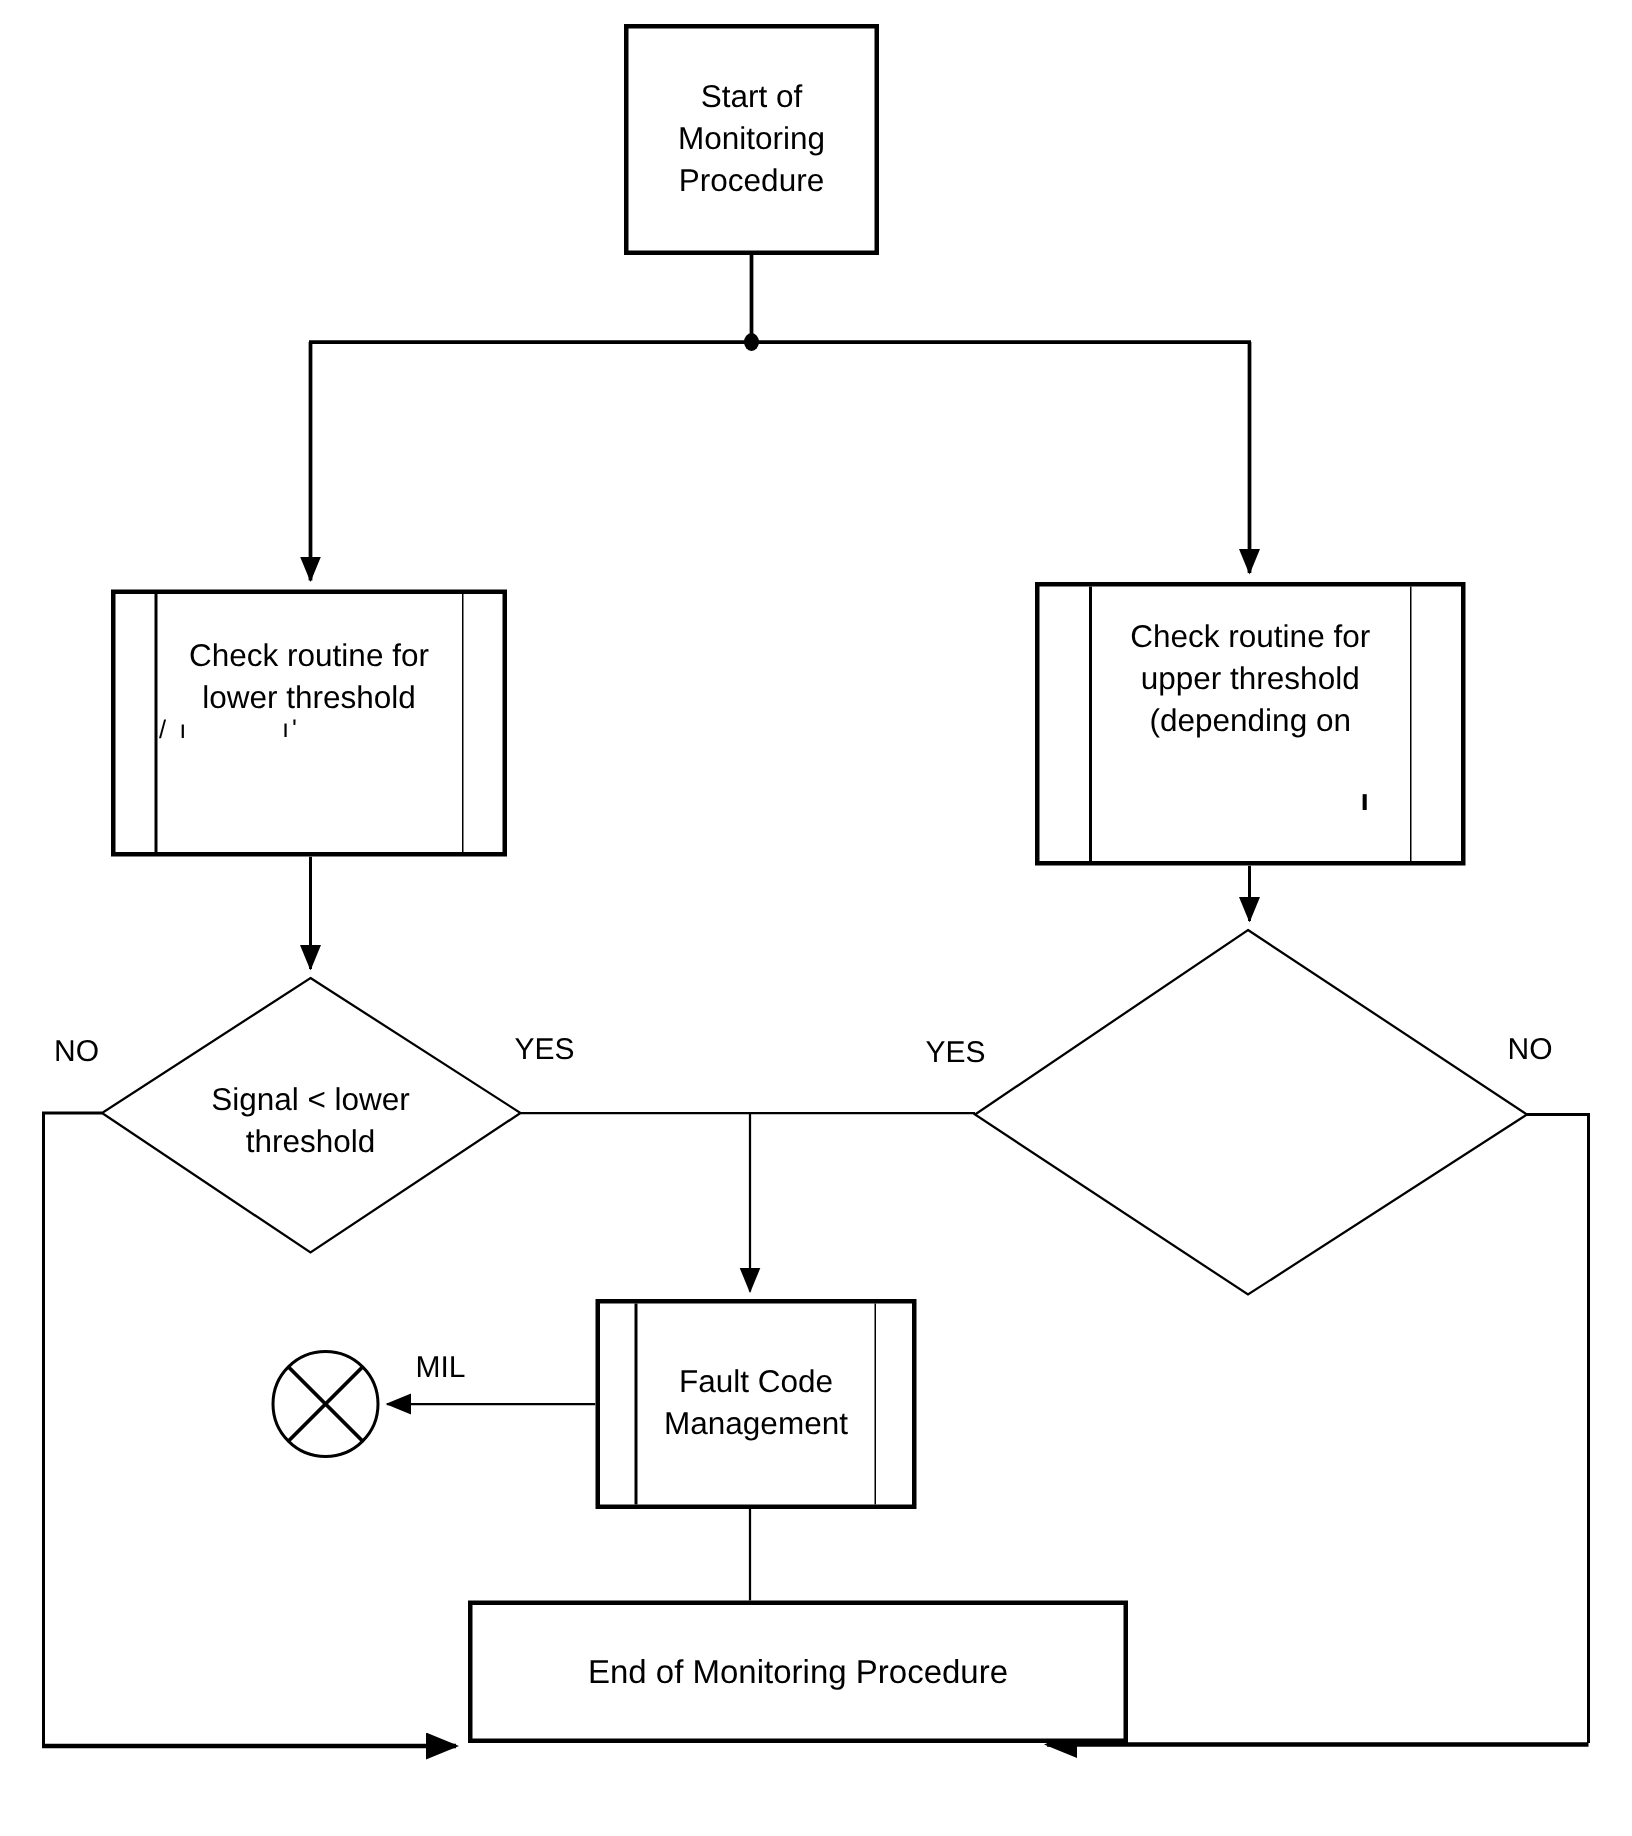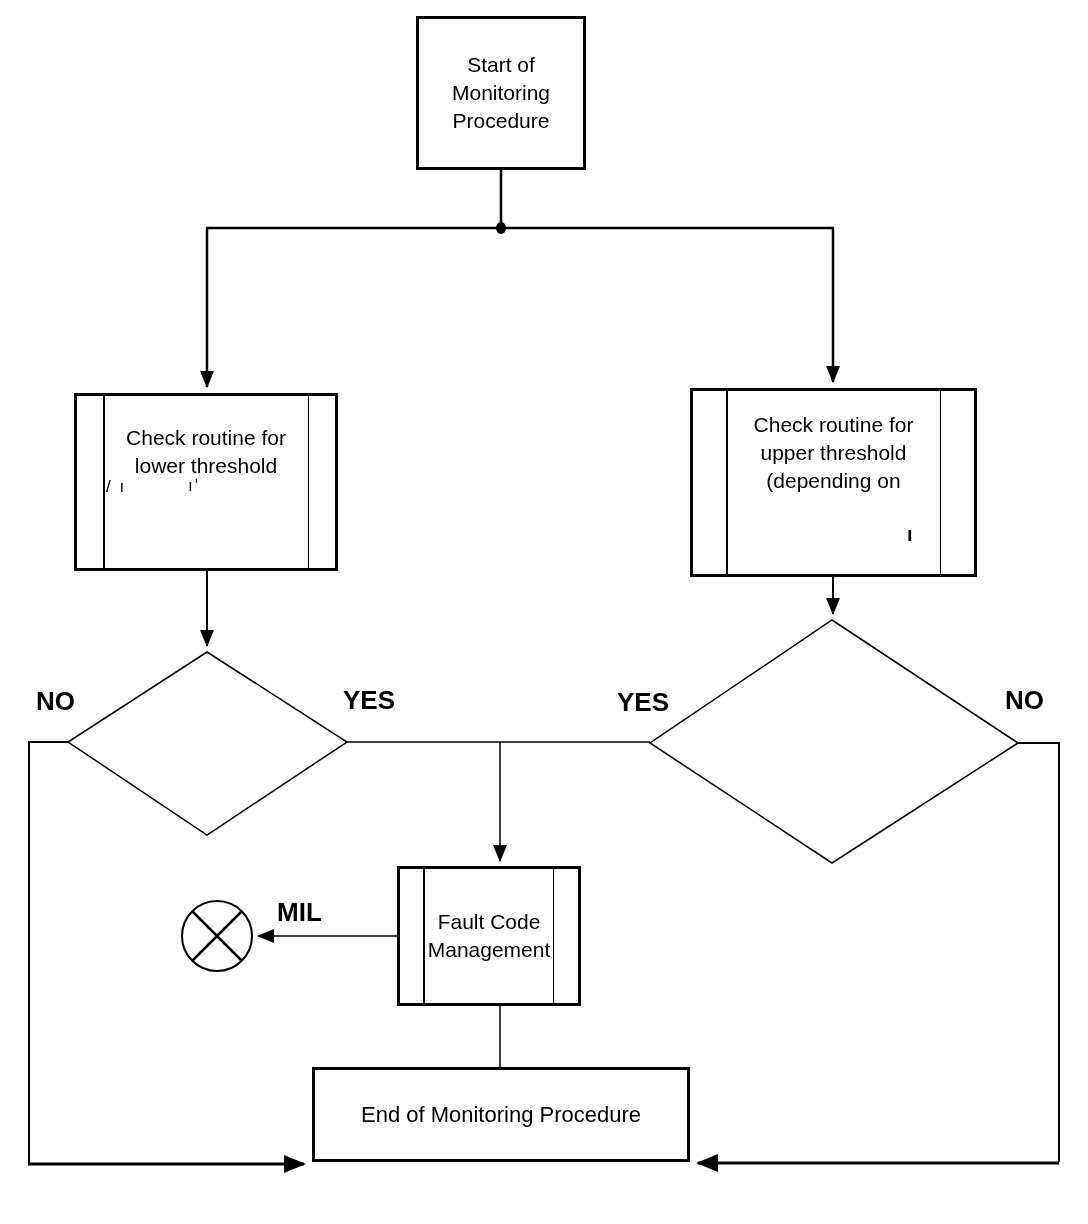--- a/index.html
+++ b/index.html
@@ -33,44 +33,43 @@
   .box.top-align { align-items: flex-start; }
   .bar {
     position: absolute;
     top: 0; bottom: 0;
     width: 1.5px;
     background: #000;
   }
   .node-start     { left: 416px; top: 16px;  width: 170px; height: 154px; }
   .node-check-lower { left: 74px;  top: 393px; width: 264px; height: 178px; padding-top: 28px; }
   .node-check-upper { left: 690px; top: 388px; width: 287px; height: 189px; padding-top: 20px; }
-  .node-fault     { left: 397px; top: 866px; width: 184px; height: 140px; }
-  .node-end       { left: 312px; top: 1067px; width: 378px; height: 95px; font-size: 22px; }
+  .node-fault     { left: 397px; top: 866px; width: 214px; height: 140px; }
+  .node-end       { left: 312px; top: 1067px; width: 440px; height: 95px; font-size: 22px; }
   .node-check-lower .bar.l { left: 26px; }  .node-check-lower .bar.r { right: 26px; }
   .node-check-upper .bar.l { left: 33px; }  .node-check-upper .bar.r { right: 33px; }
   .node-fault .bar.l       { left: 23px; }  .node-fault .bar.r       { right: 24px; }
   .dtext {
     position: absolute;
     display: flex;
     align-items: center;
     justify-content: center;
     text-align: center;
     font-size: 21px;
     line-height: 28px;
     pointer-events: none;
   }
   .dtext .label { white-space: pre-wrap; }
   .dtext-lower { left: 98px;  top: 700px; width: 218px; height: 96px; }
   .dtext-upper { left: 680px; top: 716px; width: 306px; height: 52px; }
   .edge-label {
     position: absolute;
-    font-size: 26px;
+    font-size: 20px;
     line-height: 24px;
     white-space: pre;
-    font-weight: bold;
   }
   .lbl-no-left   { left: 36px;   top: 689px; }
   .lbl-yes-left  { left: 343px;  top: 688px; }
   .lbl-yes-right { left: 617px;  top: 690px; }
   .lbl-no-right  { left: 1005px; top: 688px; }
   .lbl-mil       { left: 277px;  top: 900px; text-align: center; }
   .fragment {
     position: absolute;
     font-size: 17px;
     line-height: 17px;
@@ -152,20 +151,24 @@
     <i class="bar l"></i>
     <i class="bar r"></i>
     <span class="label">Fault Code
 Management</span>
   </div>
 
   <div class="box node-end">
     <span class="label">End of Monitoring Procedure</span>
   </div>
 
+  <div class="dtext dtext-lower">
+    <span class="label">Signal &lt; lower
+threshold</span>
+  </div>
 
   <div class="edge-label lbl-no-left">NO</div>
   <div class="edge-label lbl-yes-left">YES</div>
   <div class="edge-label lbl-yes-right">YES</div>
   <div class="edge-label lbl-no-right">NO</div>
   <div class="edge-label lbl-mil">MIL</div>
 
   <div class="fragment frag-lower-a">/ ı</div>
   <div class="fragment frag-lower-b">ı'</div>
   <div class="fragment frag-upper">ı</div>

